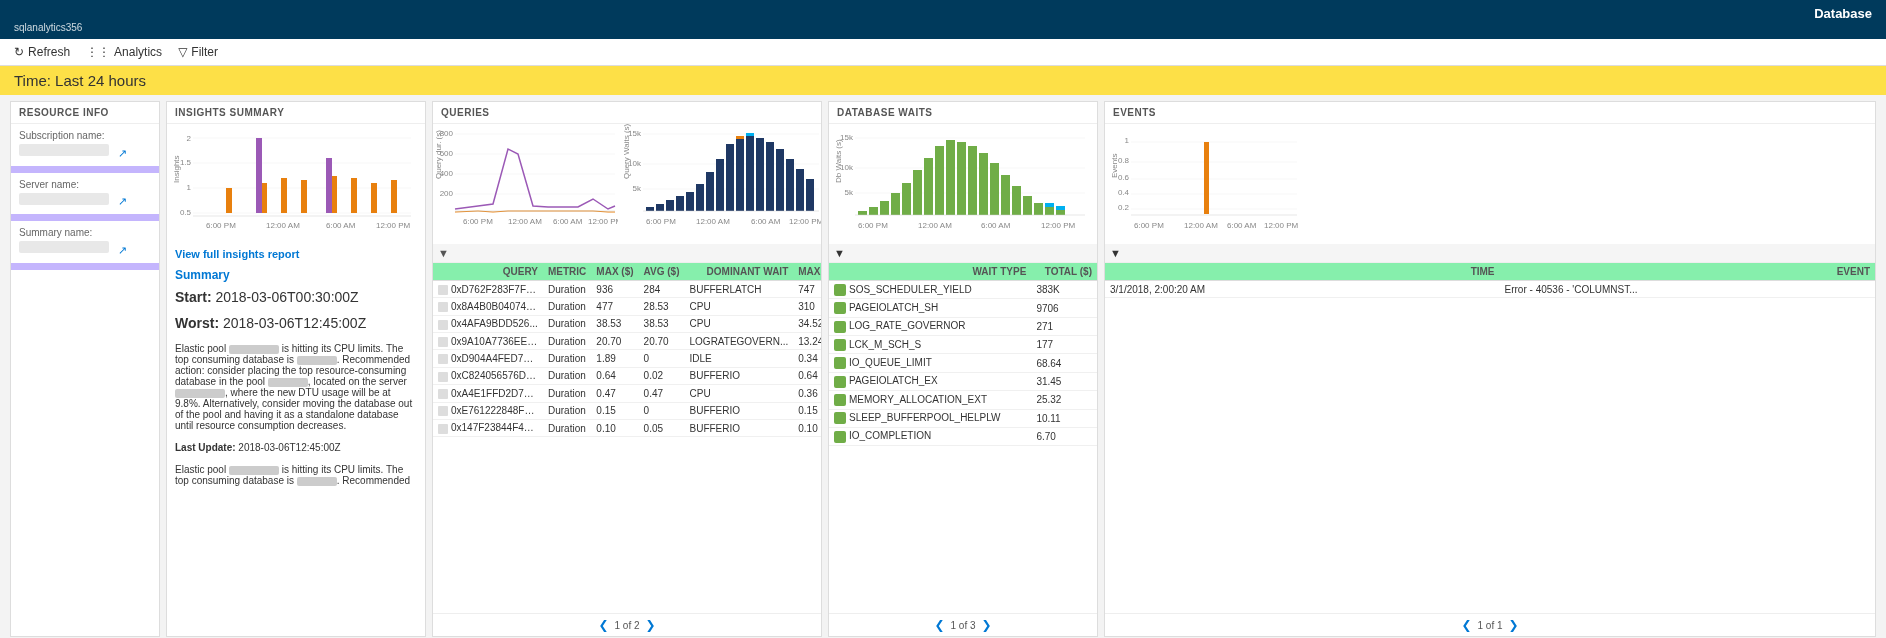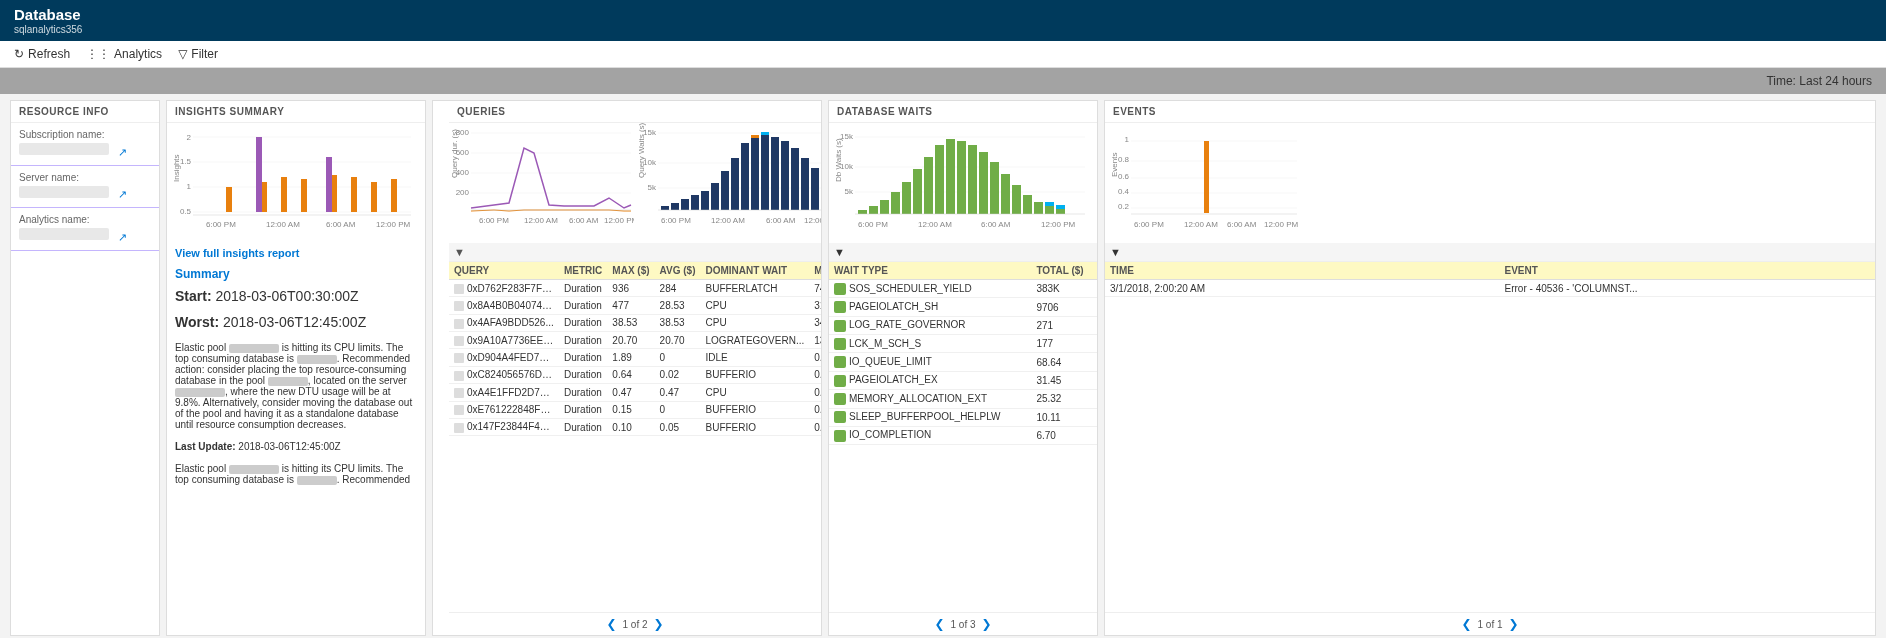--- a/index.html
+++ b/index.html
@@ -1,61 +1,61 @@
 <!DOCTYPE html>
 <html><head>
   <meta charset="utf-8">
   <style>
     * { box-sizing: border-box; margin: 0; padding: 0; font-family: 'Segoe UI', Arial, sans-serif; }
     body { background: #f3f3f3; font-size: 11px; color: #333; overflow: hidden; }
 
     
     .header { background: #003a5c; color: white; padding: 6px 14px; display: flex; flex-direction: column; }
-    .header-title { font-size: 15px; font-weight: 600; }
+    .header-title { font-size: 13px; font-weight: 600; text-align: right; }
     .header-sub { font-size: 10px; opacity: 0.8; margin-top: 1px; }
 
     
     .toolbar { background: white; border-bottom: 1px solid #ddd; padding: 6px 14px; display: flex; align-items: center; gap: 16px; }
     .toolbar-btn { display: flex; align-items: center; gap: 4px; cursor: pointer; font-size: 12px; color: #333; background: none; border: none; }
 
     
-    .timebar { padding: 6px 14px; font-size: 12px; color: #333; background: #a3a3a3; text-align: right; }
+    .timebar { padding: 6px 14px; font-size: 15px; color: #333; background: #fde047; }
 
     
     .main { display: flex; gap: 6px; padding: 6px 10px; height: calc(638px - 90px); overflow: hidden; }
 
     
     .panel { background: white; border: 1px solid #ddd; display: flex; flex-direction: column; overflow: hidden; }
     .panel-title { font-size: 10px; font-weight: 700; color: #555; padding: 5px 8px; text-transform: uppercase; letter-spacing: 0.5px; border-bottom: 1px solid #eee; }
 
     
     .resource-panel { width: 150px; flex-shrink: 0; }
-    .resource-field { padding: 6px 8px; border-bottom: 1px solid #c4b5fd; }
+    .resource-field { padding: 6px 8px; border-bottom: 7px solid #c4b5fd; }
     .resource-label { font-size: 10px; color: #666; margin-bottom: 3px; }
     .resource-value { background: #e8e8e8; height: 12px; width: 90px; border-radius: 2px; display: inline-block; }
     .resource-edit { color: #0078d4; font-size: 11px; cursor: pointer; margin-left: 6px; vertical-align: middle; }
 
     
     .insights-panel { width: 260px; flex-shrink: 0; overflow-y: auto; }
     .chart-area { height: 120px; padding: 4px; position: relative; }
 
     
-    .queries-panel { width: 390px; flex-shrink: 0; display: flex; flex-direction: column; padding-left: 16px; }
+    .queries-panel { width: 390px; flex-shrink: 0; display: flex; flex-direction: column; }
     .queries-charts { display: flex; gap: 2px; height: 120px; }
     .queries-chart { flex: 1; position: relative; }
 
     
     .waits-panel { width: 270px; flex-shrink: 0; display: flex; flex-direction: column; }
 
     
     .events-panel { flex: 1; display: flex; flex-direction: column; min-width: 160px; }
 
     
     .data-table { width: 100%; border-collapse: collapse; font-size: 10px; }
-    .data-table th { background: #fef9c3; border-bottom: 1px solid #ddd; padding: 3px 5px; text-align: left; font-weight: 600; color: #555; white-space: nowrap; }
+    .data-table th { background: #86efac; border-bottom: 1px solid #ddd; padding: 3px 5px; text-align: right; font-weight: 600; color: #555; white-space: nowrap; }
     .data-table td { padding: 2.5px 5px; border-bottom: 1px solid #f0f0f0; white-space: nowrap; overflow: hidden; text-overflow: ellipsis; }
 
     .table-scroll { flex: 1; overflow-y: auto; overflow-x: hidden; }
 
     
     .pagination { display: flex; align-items: center; justify-content: center; gap: 6px; padding: 4px; border-top: 1px solid #eee; font-size: 10px; color: #555; }
     .page-btn { cursor: pointer; color: #0078d4; background: none; border: none; font-size: 12px; }
 
     
     .filter-row { display: flex; align-items: center; gap: 4px; padding: 3px 5px; background: #f5f5f5; border-bottom: 1px solid #eee; }
@@ -113,21 +113,21 @@
       <div class="resource-label">Subscription name:</div>
       <span class="resource-value"></span>
       <span class="resource-edit">↗</span>
     </div>
     <div class="resource-field">
       <div class="resource-label">Server name:</div>
       <span class="resource-value"></span>
       <span class="resource-edit">↗</span>
     </div>
     <div class="resource-field">
-      <div class="resource-label">Analytics name:</div>
+      <div class="resource-label">Summary name:</div>
       <span class="resource-value"></span>
       <span class="resource-edit">↗</span>
     </div>
   </div>
 
   <div class="panel insights-panel">
     <div class="panel-title">INSIGHTS SUMMARY</div>
 
     <div class="chart-area">
       <svg width="244" height="115">

